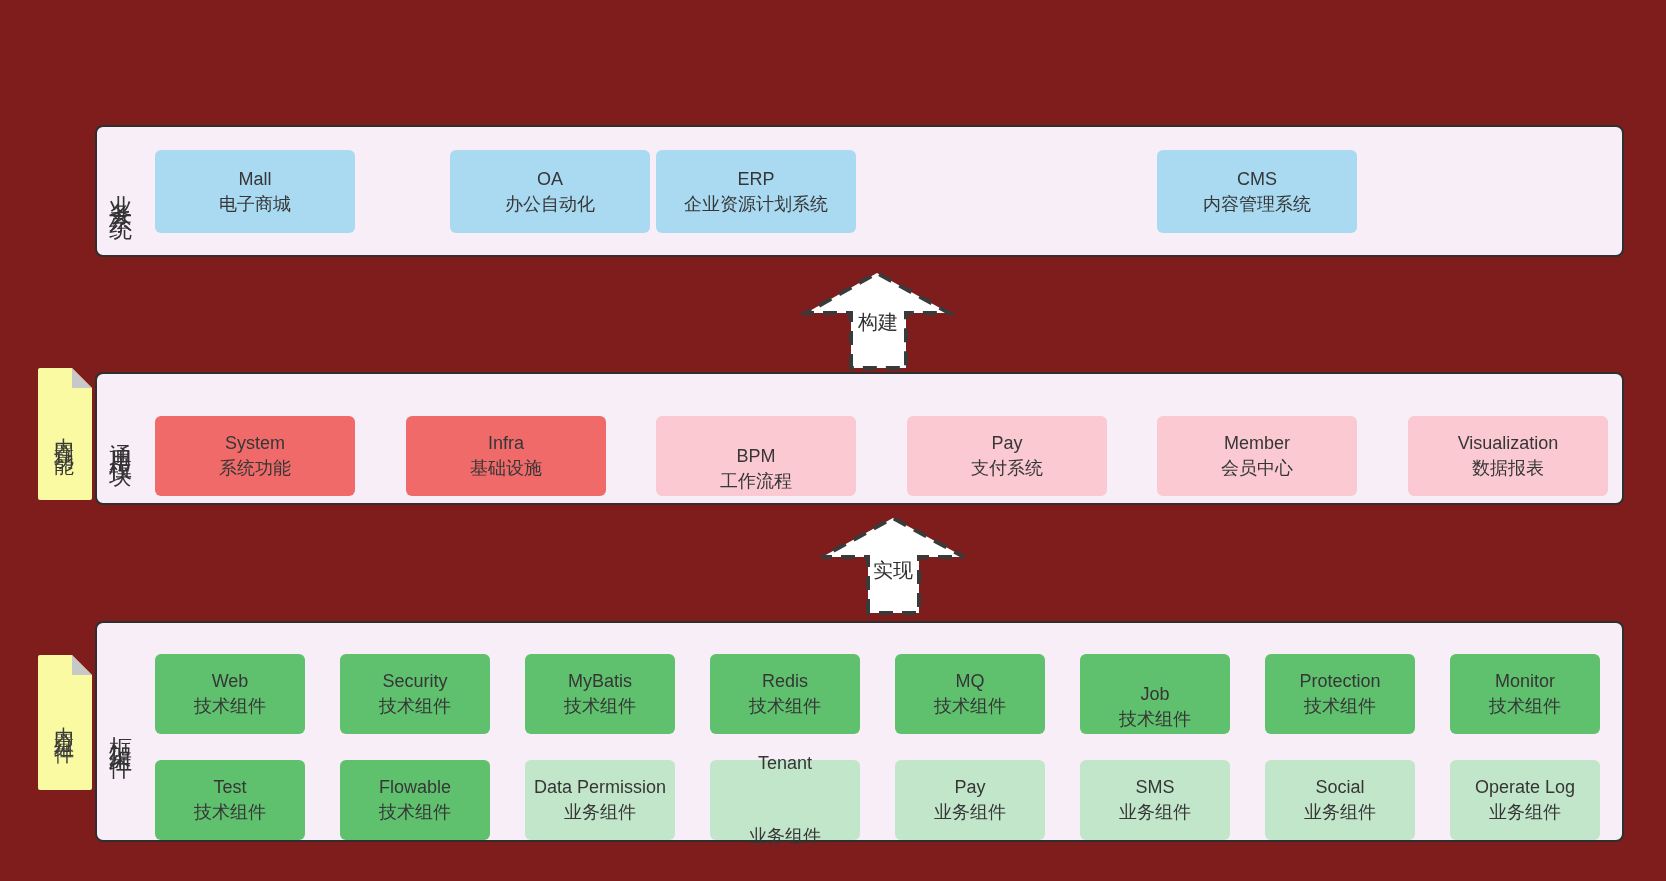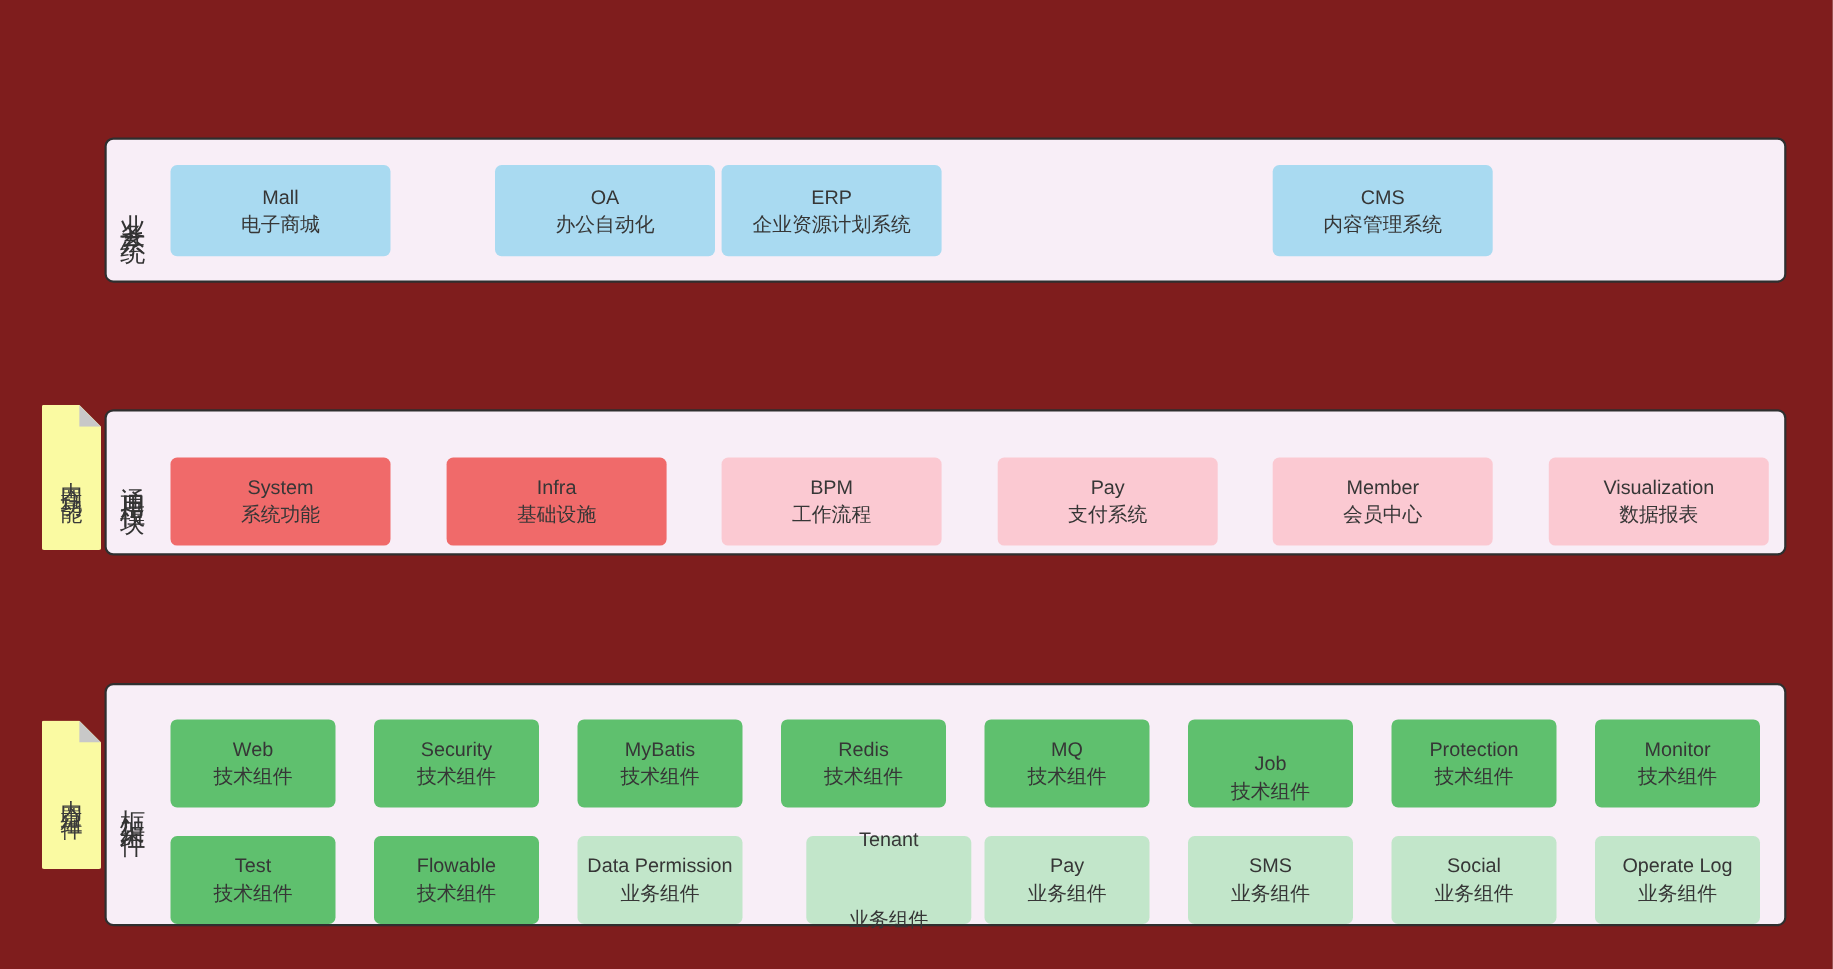--- a/index.html
+++ b/index.html
@@ -81,56 +81,68 @@
     <div class="box blue w200 h83" style="left:559px; top:23px;">
       <span>ERP</span>
       <span>企业资源计划系统</span>
     </div>
     <div class="box blue w200 h83" style="left:1060px; top:23px;">
       <span>CMS</span>
       <span>内容管理系统</span>
     </div>
   </div>
 
+  <div class="arrow arrow-1">
+    <svg width="156" height="106" viewBox="0 0 156 106">
+      <polygon points="51,102 51,47 6,47 77,7 149,47 106,47 106,102" fill="#ffffff" stroke="#3a3a3a" stroke-width="4" stroke-dasharray="14 9"></polygon>
+    </svg>
+    <div class="arrow-label">构建</div>
+  </div>
 
   <div class="note note-1">
     <svg class="note-fold" width="20" height="20" viewBox="0 0 20 20">
       <polygon points="0,0 20,20 0,20" fill="#c8c8c8"></polygon>
     </svg>
     <div class="note-text">内置功能</div>
   </div>
 
   <div class="layer layer-2">
     <div class="layer-label">通用模块</div>
     <div class="box red w200 h80" style="left:58px; top:26px;">
       <span>System</span>
       <span>系统功能</span>
     </div>
     <div class="box red w200 h80" style="left:309px; top:26px;">
       <span>Infra</span>
       <span>基础设施</span>
     </div>
-    <div class="box pink w200 h80" style="left:559px; top:26px;">
+    <div class="box pink w200 h80" style="left:559px; top:26px;justify-content:flex-end;">
       <span>BPM</span>
       <span>工作流程</span>
     </div>
     <div class="box pink w200 h80" style="left:810px; top:26px;">
       <span>Pay</span>
       <span>支付系统</span>
     </div>
     <div class="box pink w200 h80" style="left:1060px; top:26px;">
       <span>Member</span>
       <span>会员中心</span>
     </div>
     <div class="box pink w200 h80" style="left:1311px; top:26px;">
       <span>Visualization</span>
       <span>数据报表</span>
     </div>
   </div>
 
+  <div class="arrow arrow-2">
+    <svg width="156" height="106" viewBox="0 0 156 106">
+      <polygon points="53,100 53,44 7,44 78,5 149,44 104,44 104,100" fill="#ffffff" stroke="#3a3a3a" stroke-width="4" stroke-dasharray="14 9"></polygon>
+    </svg>
+    <div class="arrow-label">实现</div>
+  </div>
 
   <div class="note note-2">
     <svg class="note-fold" width="20" height="20" viewBox="0 0 20 20">
       <polygon points="0,0 20,20 0,20" fill="#c8c8c8"></polygon>
     </svg>
     <div class="note-text">内置组件</div>
   </div>
 
   <div class="layer layer-3">
     <div class="layer-label">框架组件</div>
@@ -173,21 +185,21 @@
       <span>技术组件</span>
     </div>
     <div class="box green w150 h80" style="left:243px; top:121px;">
       <span>Flowable</span>
       <span>技术组件</span>
     </div>
     <div class="box lightgreen w150 h80" style="left:428px; top:121px;">
       <span>Data Permission</span>
       <span>业务组件</span>
     </div>
-    <div class="box lightgreen w150 h80" style="left:636px; top:121px;gap:48px;">
+    <div class="box lightgreen w150 h80" style="left:613px; top:121px;gap:48px;">
       <span>Tenant</span>
       <span>业务组件</span>
     </div>
     <div class="box lightgreen w150 h80" style="left:798px; top:121px;">
       <span>Pay</span>
       <span>业务组件</span>
     </div>
     <div class="box lightgreen w150 h80" style="left:983px; top:121px;">
       <span>SMS</span>
       <span>业务组件</span>

